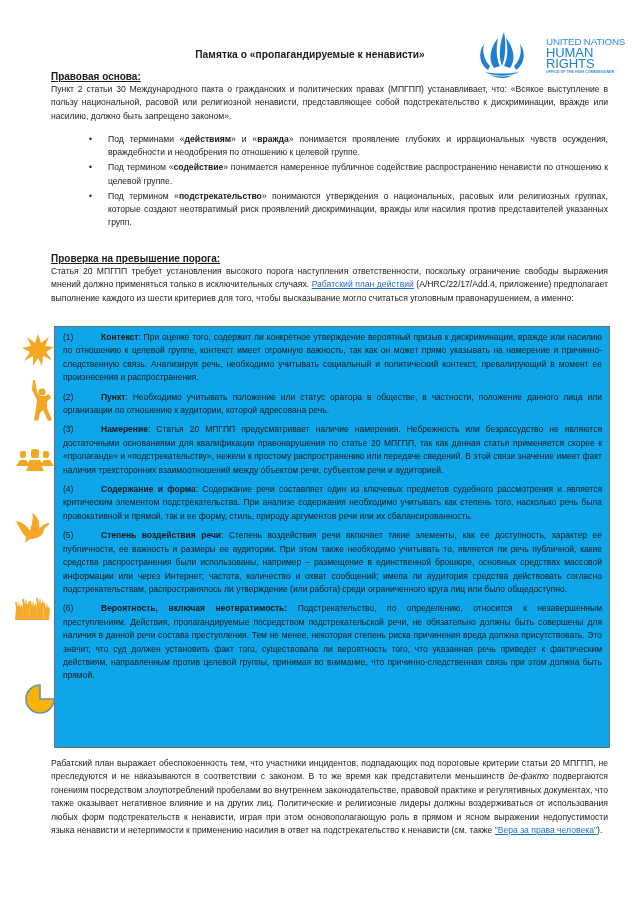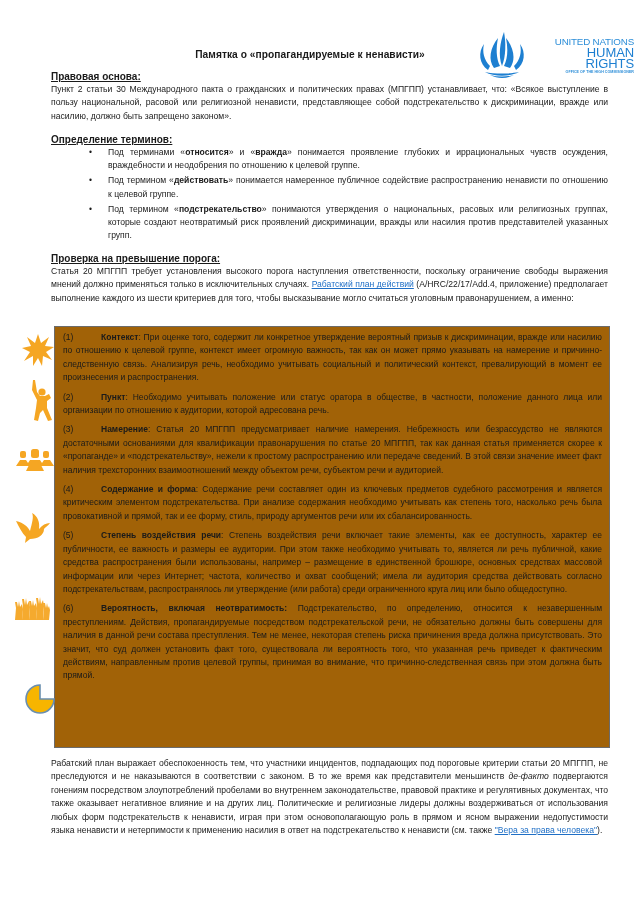--- a/index.html
+++ b/index.html
@@ -7,38 +7,38 @@
     width: 640px; height: 905px; position: relative; overflow: hidden;
     font-family: "Liberation Sans", "DejaVu Sans", sans-serif;
     color: #1a1a1a;
   }
   .page { position: absolute; left: 0; top: 0; width: 640px; height: 905px; }
   .title {
     position: absolute; left: 150px; top: 49px; width: 320px;
     text-align: center; font-weight: bold; font-size: 10.2px; letter-spacing: 0.05px;
   }
   .logo { position: absolute; left: 474px; top: 30px; width: 160px; height: 52px; }
-  .logo-text { position: absolute; left: 72px; top: 6px; text-align: right; }
+  .logo-text { position: absolute; left: 72px; top: 6px; }
   .logo-line1 { font-size: 9.8px; color: #2d8ed8; letter-spacing: -0.2px; line-height: 11px; }
   .logo-line2 { font-size: 13px; color: #1d7fd1; font-weight: normal; letter-spacing: -0.1px; line-height: 11px; }
   .logo-line3 { font-size: 3.6px; color: #2d8ed8; letter-spacing: 0.05px; line-height: 6px; font-weight: bold; }
 
   .block { position: absolute; left: 51px; width: 557px; font-size: 8.6px; line-height: 13.4px; }
   .heading { font-weight: bold; text-decoration: underline; font-size: 10px; line-height: 13px; }
   .just { text-align: justify; text-align-last: left; }
   .link { color: #1f6fc6; text-decoration: underline; }
   b { font-weight: bold; }
 
   ul.bullets { list-style: none; margin: 0; padding: 0; }
   ul.bullets li { position: relative; padding-left: 57px; text-align: justify; line-height: 13.4px; margin-bottom: 1.5px; }
   ul.bullets li .dot { position: absolute; left: 38px; top: 0; }
 
   .box {
     position: absolute; left: 54px; top: 326px; width: 556px; height: 422px;
-    border: 1.3px solid #6b6b6b; background: #a16207; box-sizing: border-box;
+    border: 1.3px solid #6b6b6b; background: #0ea5e9; box-sizing: border-box;
     padding: 4px 7px 0 8px; font-size: 8.5px; line-height: 13.4px;
   }
   .crit { text-align: justify; margin-bottom: 6px; }
   .crit .num { display: inline-block; width: 38px; }
 
   .icon { position: absolute; }
 </style>
 </head>
 <body>
 
@@ -64,29 +64,28 @@
       <div class="logo-line3">OFFICE OF THE HIGH COMMISSIONER</div>
     </div>
   </div>
 
   <div class="block" style="top:70px;">
     <div class="heading">Правовая основа:</div>
     <div class="just">Пункт 2 статьи 30 Международного пакта о гражданских и политических правах (МПГПП) устанавливает, что: «Всякое выступление в пользу национальной, расовой или религиозной ненависти, представляющее собой подстрекательство к дискриминации, вражде или насилию, должно быть запрещено законом».</div>
   </div>
 
   <div class="block" style="top:133px;">
-    <div class="heading">Определение терминов:</div>
     <ul class="bullets">
       <li>
         <span class="dot">•</span>
-        <span>Под терминами «</span><b>относится</b><span>» и «</span><b>вражда</b><span>» понимается проявление глубоких и иррациональных чувств осуждения, враждебности и неодобрения по отношению к целевой группе.</span>
+        <span>Под терминами «</span><b>действиям</b><span>» и «</span><b>вражда</b><span>» понимается проявление глубоких и иррациональных чувств осуждения, враждебности и неодобрения по отношению к целевой группе.</span>
       </li>
       <li>
         <span class="dot">•</span>
-        <span>Под термином «</span><b>действовать</b><span>» понимается намеренное публичное содействие распространению ненависти по отношению к целевой группе.</span>
+        <span>Под термином «</span><b>содействие</b><span>» понимается намеренное публичное содействие распространению ненависти по отношению к целевой группе.</span>
       </li>
       <li>
         <span class="dot">•</span>
         <span>Под термином «</span><b>подстрекательство</b><span>» понимаются утверждения о национальных, расовых или религиозных группах, которые создают неотвратимый риск проявлений дискриминации, вражды или насилия против представителей указанных групп.</span>
       </li>
     </ul>
   </div>
 
   <div class="block" style="top:252px;">
     <div class="heading">Проверка на превышение порога:</div>

